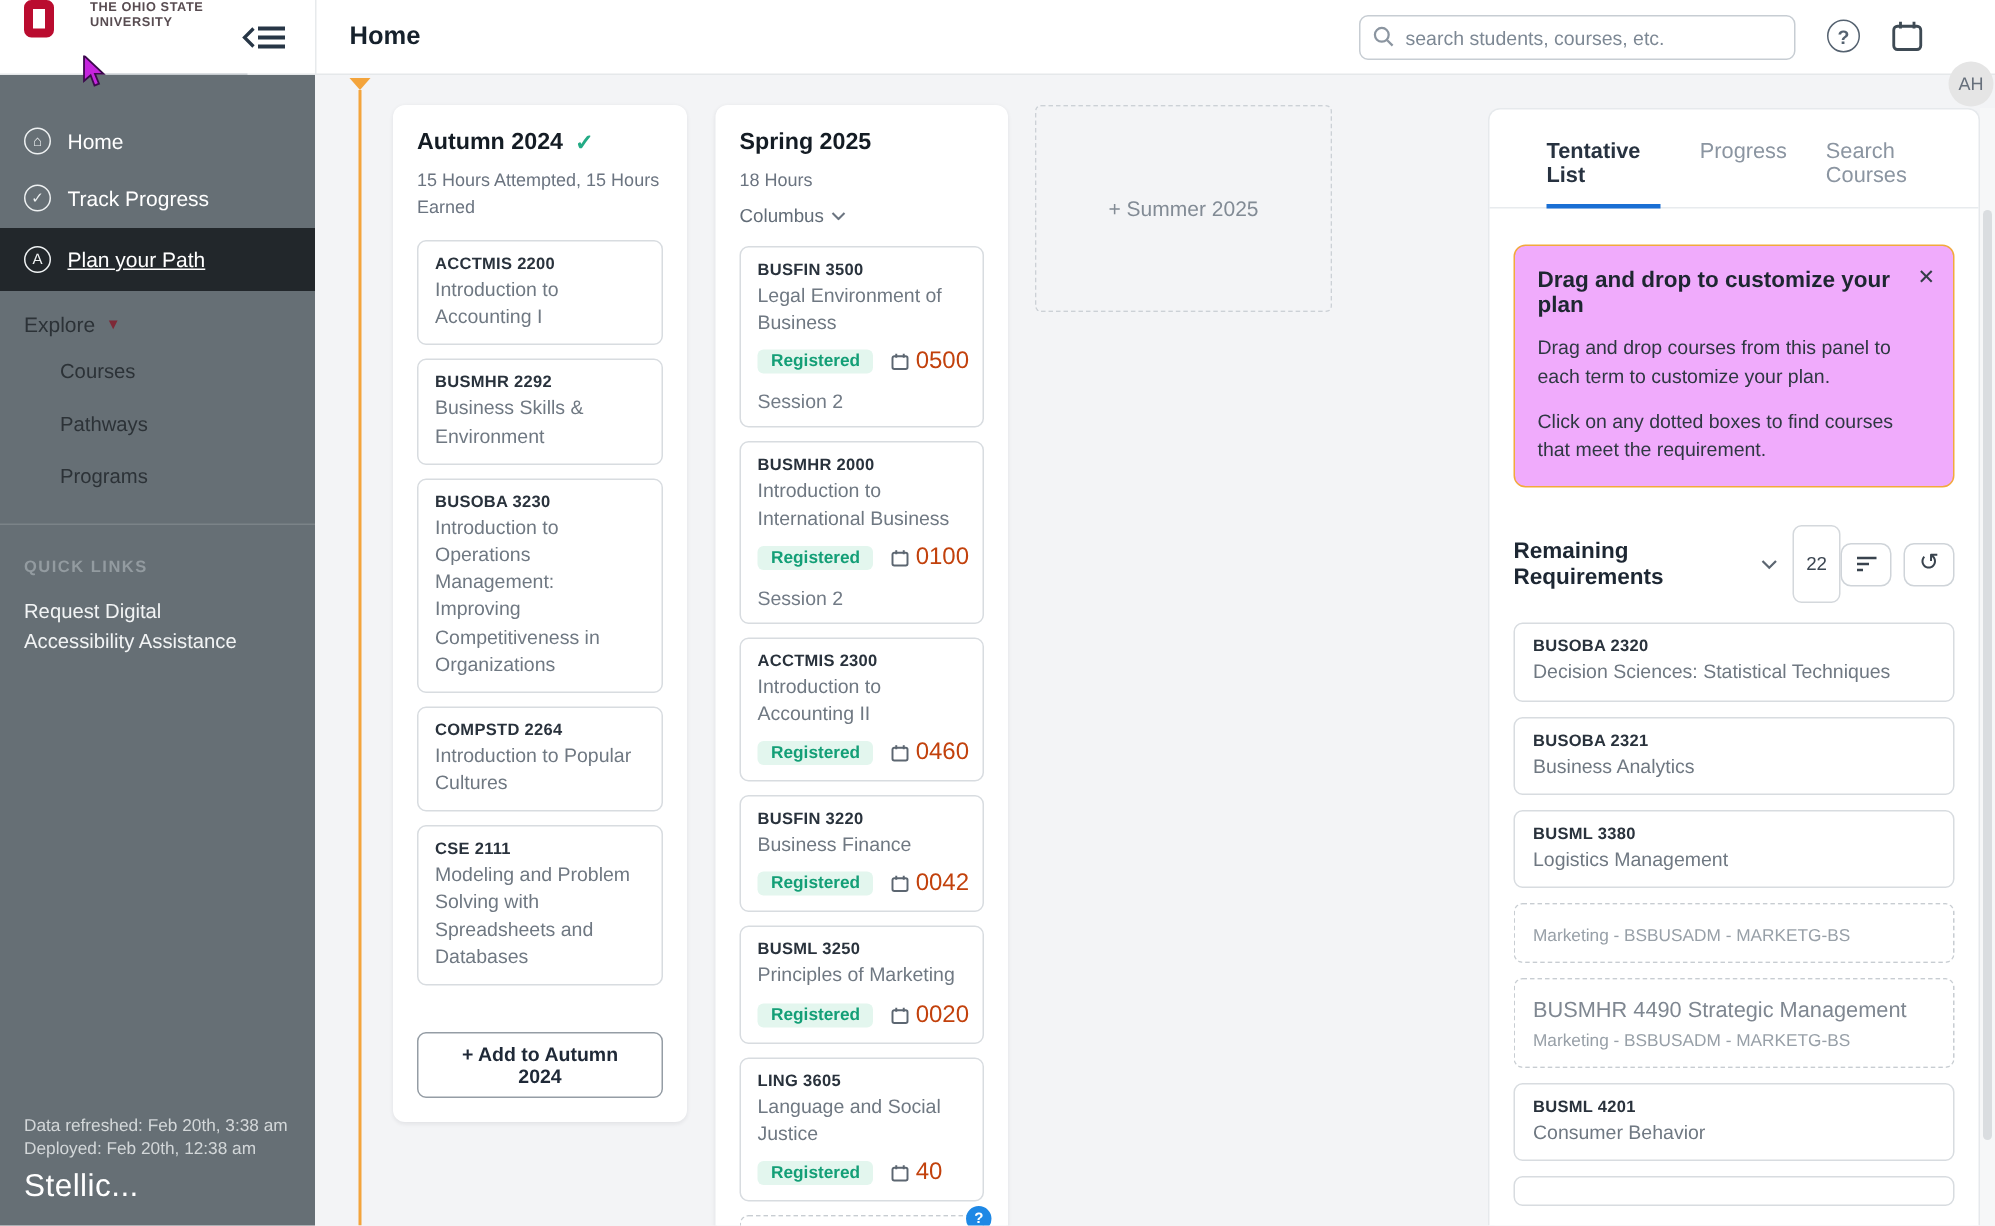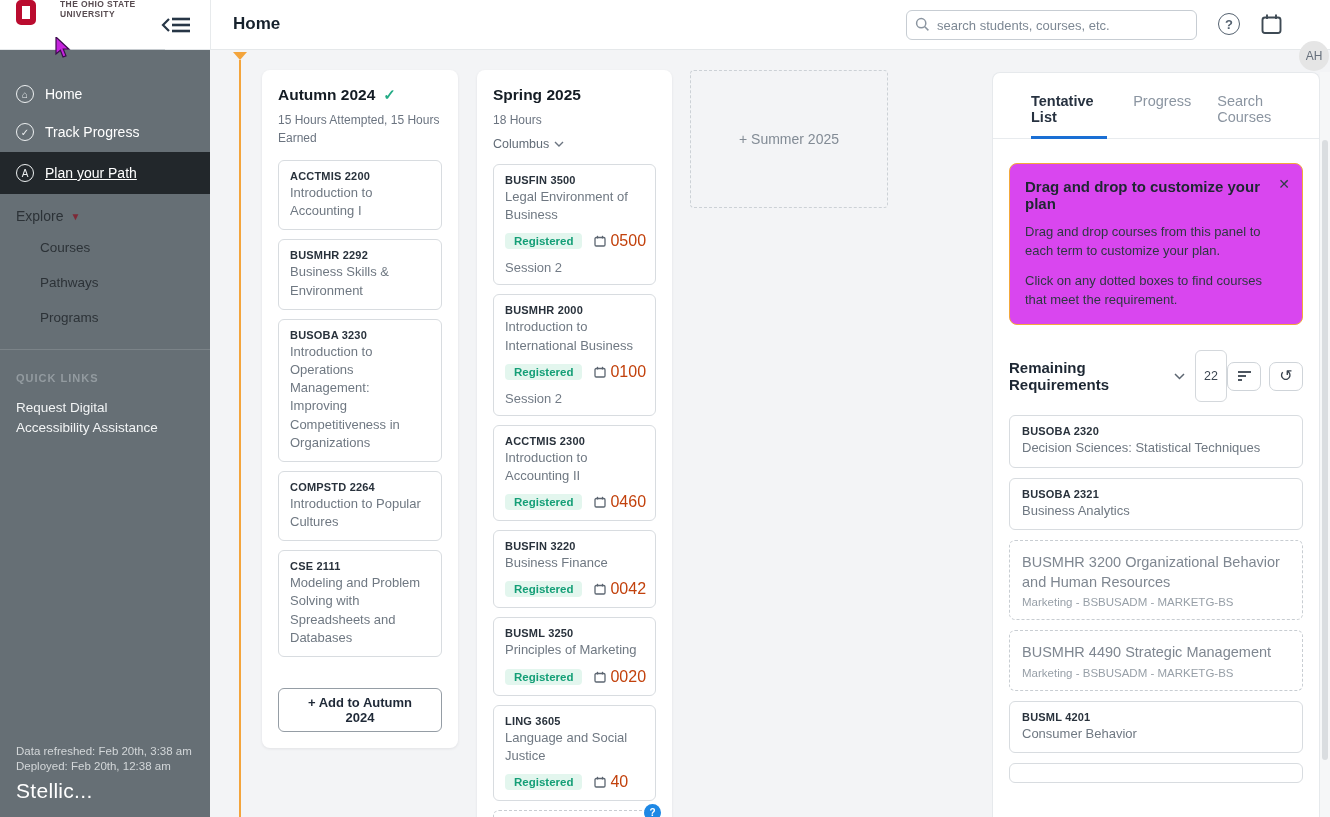--- a/index.html
+++ b/index.html
@@ -63,21 +63,21 @@
   .add-btn { display:block; margin:31px auto 0 auto; background:#fff; border:1px solid #959da5; border-radius:6px; padding:6px 14px; font-size:13px; font-weight:700; color:#1f2937; cursor:pointer; font-family:"Liberation Sans", sans-serif; }
   .add-term-box { position:absolute; border:1.5px dashed #ccd1d6; border-radius:4px; display:flex; align-items:center; justify-content:center; font-size:14px; color:#828b95; cursor:pointer; }
 
   
   .panel { position:absolute; left:992px; top:72px; width:328px; height:745px; background:#fff; border:1px solid #e6e9ec; border-bottom:none; border-radius:8px 8px 0 0; z-index:10; }
   .scroll-track { position:absolute; left:1320px; top:72px; width:10px; height:745px; background:#f6f7f8; z-index:9; }
   .scroll-thumb { position:absolute; left:1322px; top:140px; width:6px; height:620px; background:#dadde0; border-radius:3px; z-index:11; cursor:pointer; }
   .tabs { display:flex; gap:26px; padding:20px 16px 0 38px; border-bottom:1px solid #e8ebee; }
   .tab { font-size:14.5px; color:#8b95a1; padding-bottom:11px; cursor:pointer; }
   .tab.active { color:#273240; font-weight:700; border-bottom:3px solid #1a6fd4; margin-bottom:-1px; }
-  .notice { margin:24px 16px 0 16px; background:#d946ef; border:1px solid #f2a93c; border-radius:8px; padding:14px 15px 15px 15px; position:relative; }
+  .notice { margin:24px 16px 0 16px; background:#f0abfc; border:1px solid #f2a93c; border-radius:8px; padding:14px 15px 15px 15px; position:relative; }
   .notice-title { font-size:15px; font-weight:700; color:#1e2731; padding-right:22px; }
   .notice p { margin-top:11px; font-size:13px; line-height:1.45; color:#2e3842; }
   .notice-close { position:absolute; right:12px; top:12px; font-size:14px; color:#333d47; cursor:pointer; }
   .req-header { margin:25px 16px 13px 16px; display:flex; align-items:center; }
   .req-title { font-size:15px; font-weight:700; color:#1d2733; }
   .req-chevron { margin-left:6px; cursor:pointer; display:flex; }
   .req-count { margin-left:10px; border:1px solid #d4d8dc; border-radius:6px; padding:18px 8px; font-size:12.5px; color:#3c4652; background:#fff; }
   .req-tools { margin-left:auto; display:flex; gap:8px; }
   .tool-btn { width:34px; height:29px; border:1px solid #cfd4d9; border-radius:7px; background:#fff; display:flex; align-items:center; justify-content:center; cursor:pointer; color:#39434e; }
   .tool-btn .refresh-glyph { font-size:16px; line-height:1; }
@@ -355,22 +355,25 @@
   </div>
   <div class="req-list" id="req-list">
       <div class="req-card">
         <div class="course-code">BUSOBA 2320</div>
         <div class="course-title">Decision Sciences: Statistical Techniques</div>
       </div>
       <div class="req-card">
         <div class="course-code">BUSOBA 2321</div>
         <div class="course-title">Business Analytics</div>
       </div>
+      <div class="req-card">
+        <div class="course-code">BUSML 3380</div>
+        <div class="course-title">Logistics Management</div>
+      </div>
       <div class="req-card dashed">
-        <div class="req-big-title">BUSMHR 3200 Organizational Behavior and Human Resources</div>
         <div class="req-sub">Marketing - BSBUSADM - MARKETG-BS</div>
       </div>
       <div class="req-card dashed">
         <div class="req-big-title">BUSMHR 4490 Strategic Management</div>
         <div class="req-sub">Marketing - BSBUSADM - MARKETG-BS</div>
       </div>
       <div class="req-card">
         <div class="course-code">BUSML 4201</div>
         <div class="course-title">Consumer Behavior</div>
       </div>

